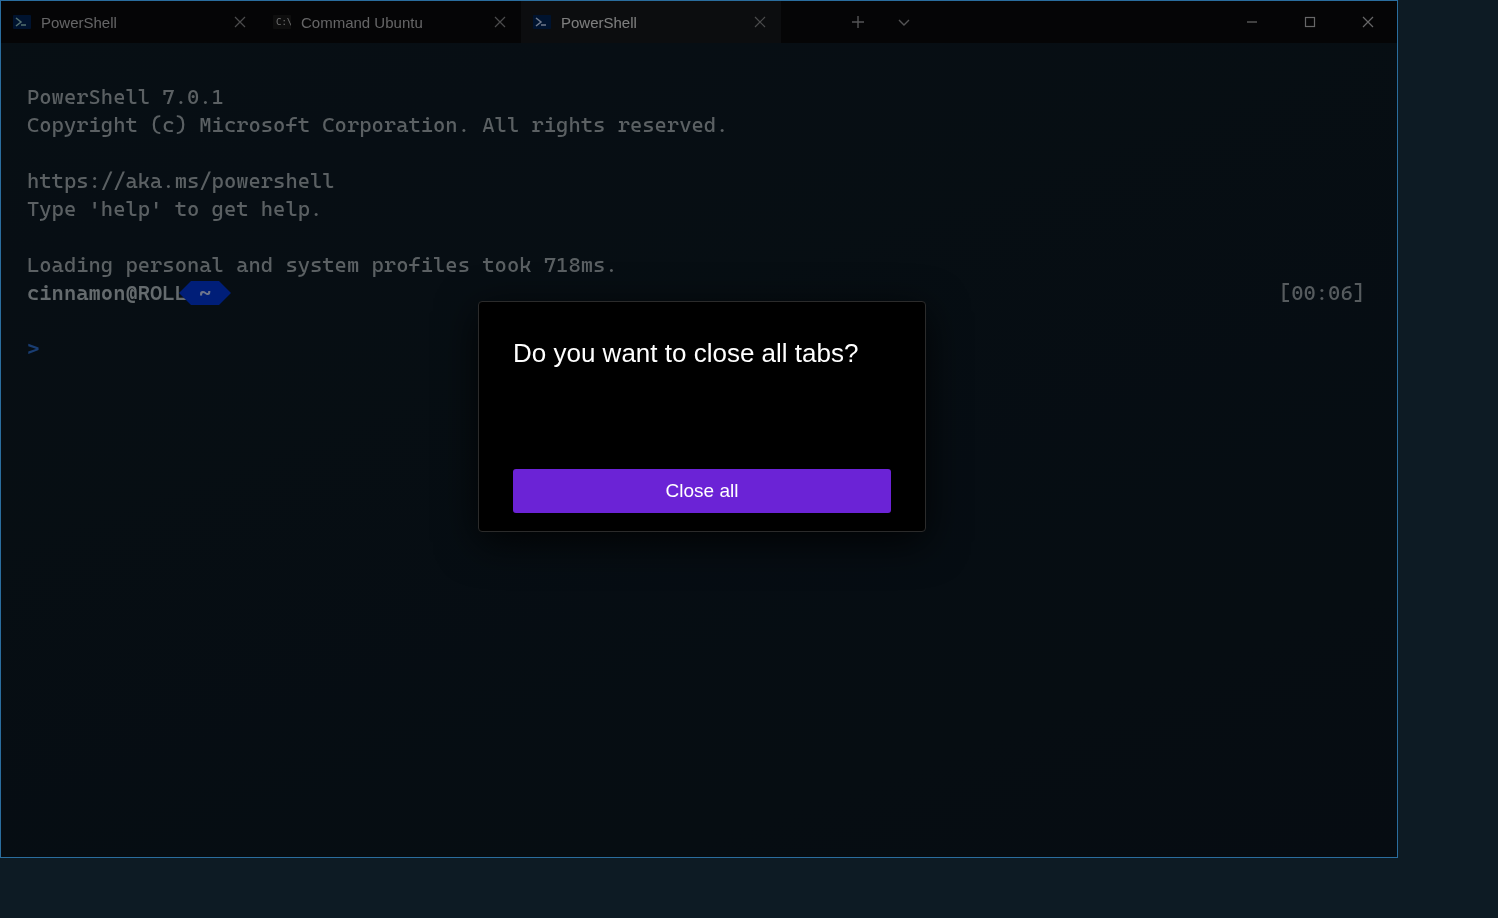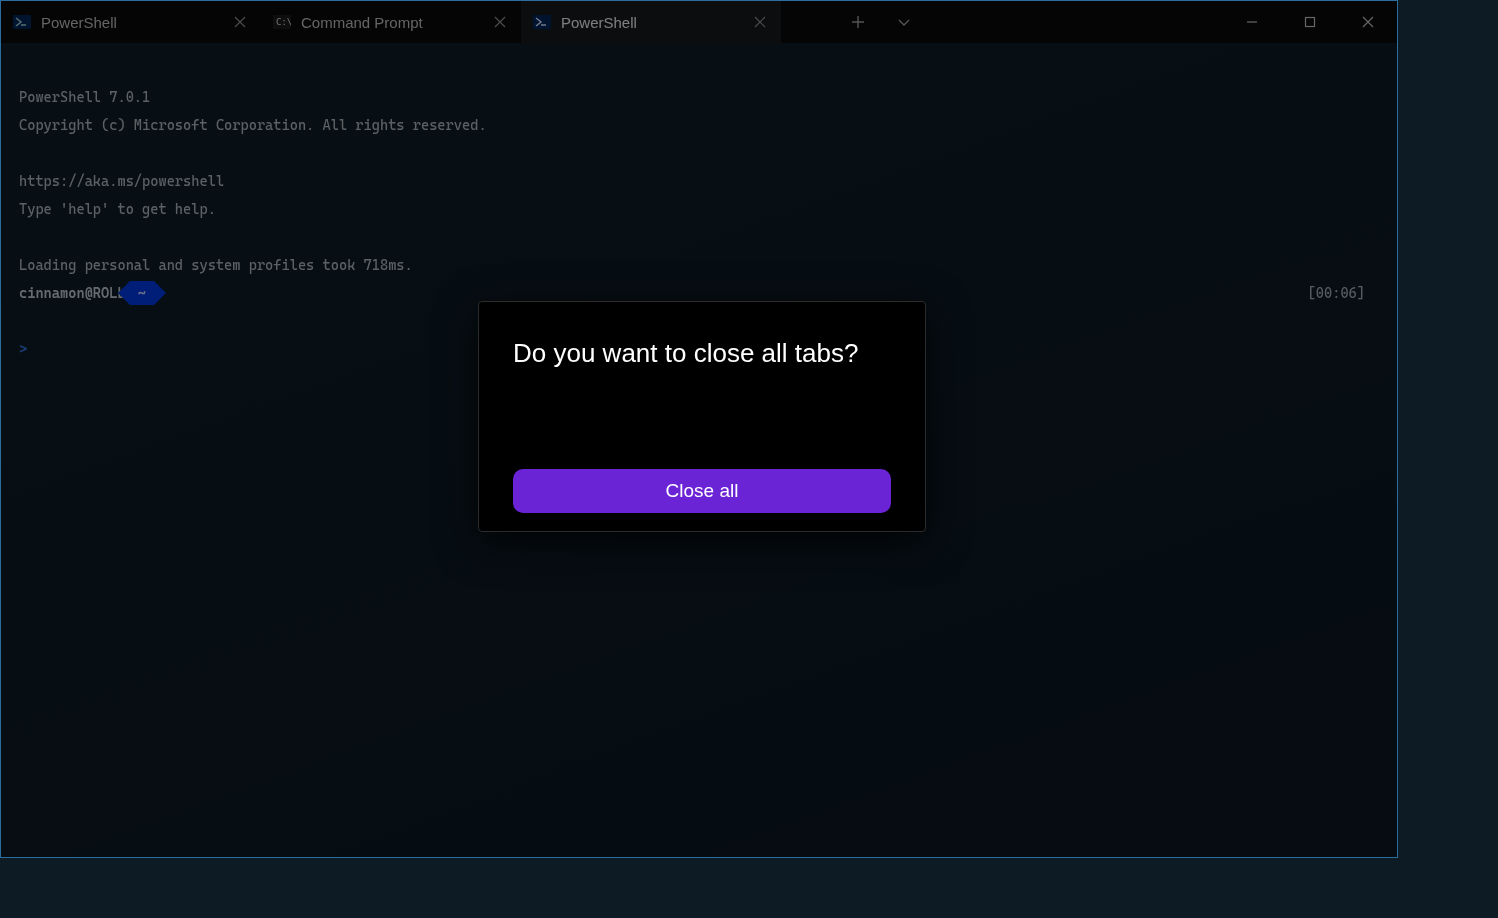--- a/index.html
+++ b/index.html
@@ -62,23 +62,23 @@
   .win-controls { display:flex; }
   .win-btn {
     width: 58px; height: 42px;
     display:flex; align-items:center; justify-content:center;
     color: #bcbcbe;
     cursor: pointer;
   }
 
   .terminal {
     flex:1;
-    padding: 12px 18px;
+    padding: 12px 26px;
     font-family: "Cascadia Mono", "Consolas", monospace;
-    font-size: 14px;
+    font-size: 21px;
     line-height: 28px;
     color: #a6b0b5;
     white-space: pre;
     position: relative;
   }
   .prompt-row { display:flex; align-items:center; }
   .prompt-user { color:#b9c3c8; font-weight:600; }
   .prompt-segment {
     background:#0037da;
     color:#c7d5ff;
@@ -126,21 +126,21 @@
   .dialog-title {
     font-size: 26px;
     font-weight: 400;
     margin-bottom: 100px;
   }
   .dialog-buttons { display:flex; gap:8px; }
   .dlg-btn {
     flex:1;
     height: 44px;
     border:none;
-    border-radius:10px;
+    border-radius:3px;
     font-size: 19px;
     color:#fff;
     cursor:pointer;
     font-family: inherit;
   }
   .dlg-btn.primary { background:#6b23d6; }
   .dlg-btn.secondary { background:#3a3a3a; }
 
   svg { display:block; }
 </style>
@@ -168,21 +168,21 @@
         </span>
       </div>
 
       <div class="tab">
         <span class="icon">
           <svg width="18" height="18" viewBox="0 0 18 18">
               <rect x="0" y="2" width="18" height="14" rx="1" fill="#1b1b1b"></rect>
               <text x="3" y="12" font-size="9" fill="#ccc" font-family="monospace">C:\</text>
             </svg>
         </span>
-        <span class="label">Command Prompt</span>
+        <span class="label">Command Ubuntu</span>
         <span class="close">
           <svg width="12" height="12" viewBox="0 0 12 12">
               <path d="M1 1 L11 11 M11 1 L1 11" stroke="currentColor" stroke-width="1.2"></path>
             </svg>
         </span>
       </div>
 
 
       <div class="tab active">
         <span class="icon">

